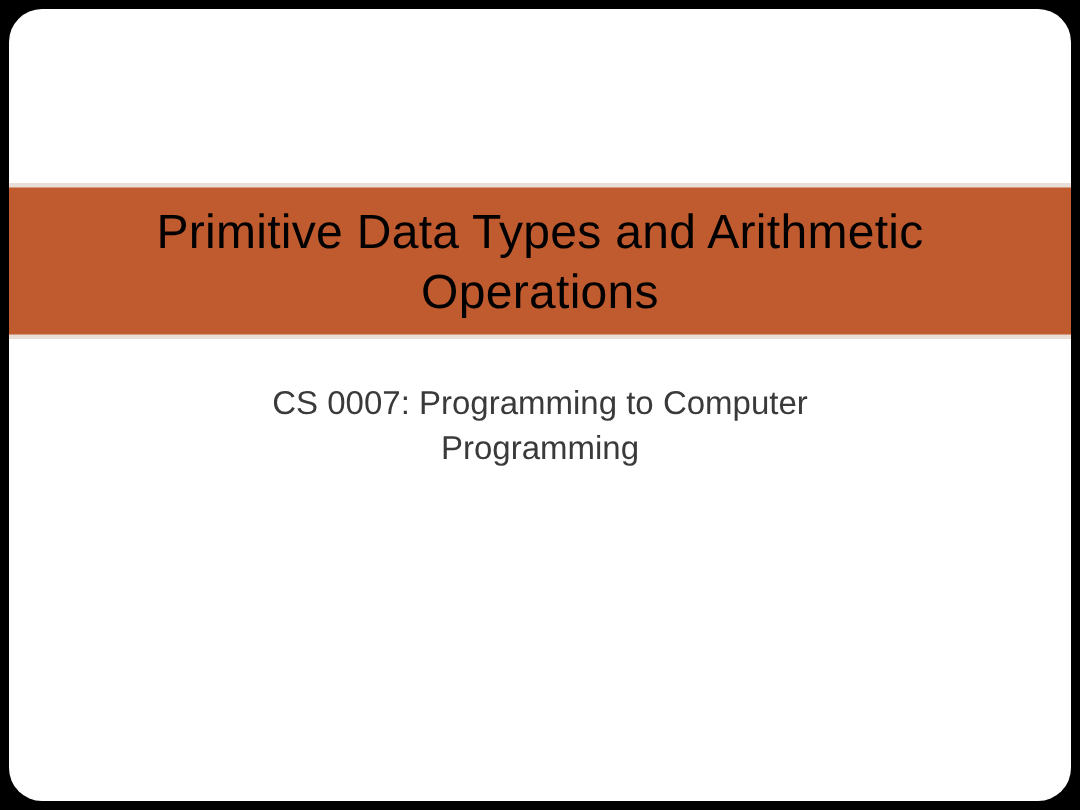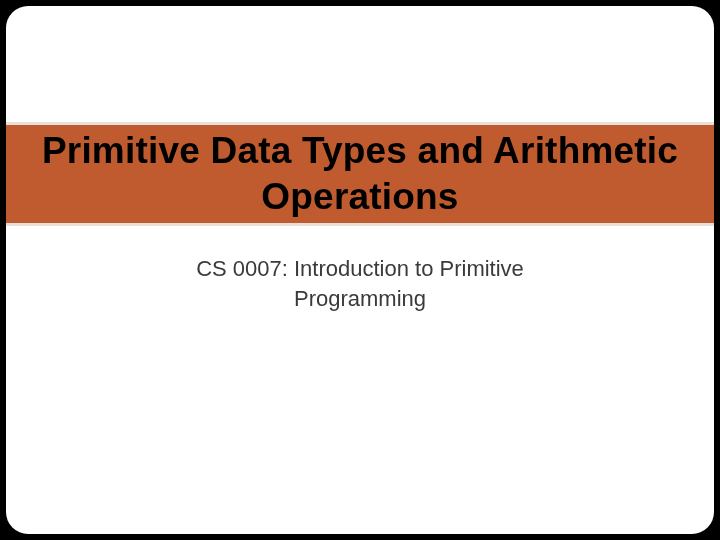--- a/index.html
+++ b/index.html
@@ -33,22 +33,22 @@
       background: #c05b2f;
       border-top: 3px solid #e8e0d8;
       border-bottom: 3px solid #e8e0d8;
       display: flex;
       align-items: center;
       justify-content: center;
       padding: 0 20px;
     }
     .title-text {
       color: #000;
-      font-size: 37px;
-      font-weight: 700;
+      font-size: 32px;
+      font-weight: 400;
       text-align: center;
       line-height: 1.25;
       letter-spacing: 0.2px;
     }
     .subtitle {
       position: absolute;
       top: 248px;
       left: 0;
       width: 708px;
       text-align: center;
@@ -59,14 +59,14 @@
       padding: 0 130px;
     }
   </style>
 </head>
 <body>
 
 <div class="slide">
   <div class="title-band">
     <div class="title-text">Primitive Data Types and Arithmetic Operations</div>
   </div>
-  <div class="subtitle">CS 0007:  Introduction to Primitive Programming</div>
+  <div class="subtitle">CS 0007:  Programming to Computer Programming</div>
 </div>
 
 </body></html>

